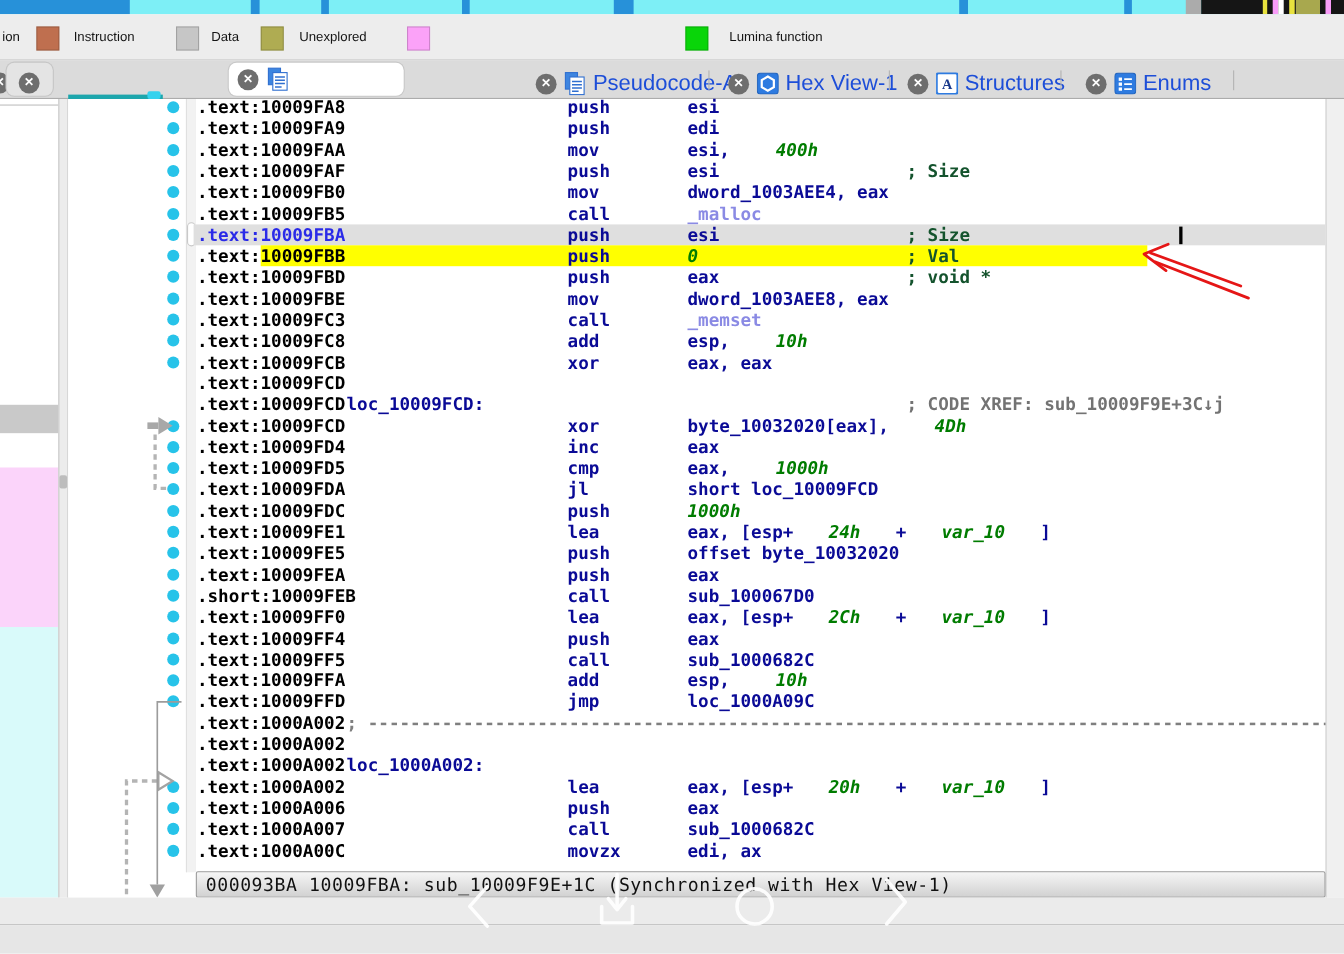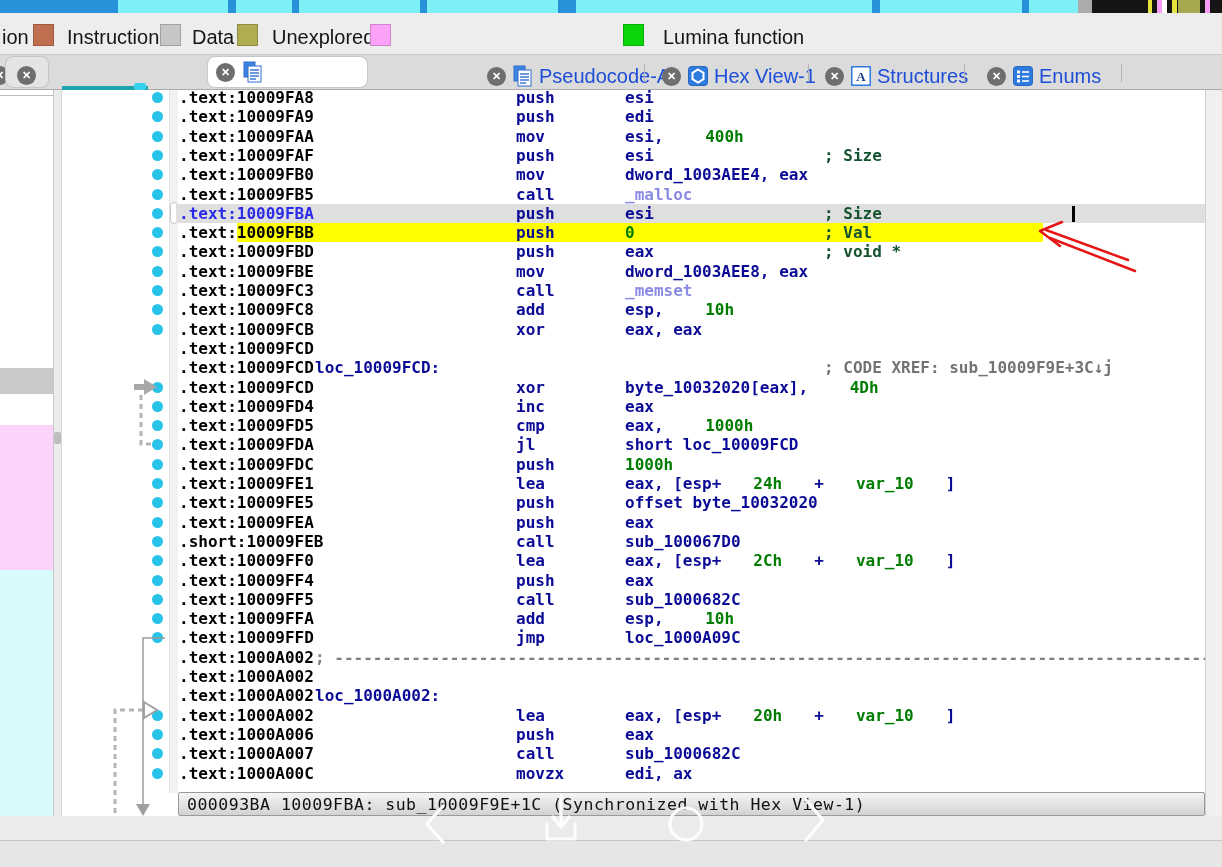--- a/index.html
+++ b/index.html
@@ -5,21 +5,21 @@
   html,body{margin:0;padding:0;overflow:hidden;background:#E7E7E7;}
   #page{position:relative;width:1222px;height:867px;background:#fff;overflow:hidden;
         font-family:"Liberation Sans",sans-serif;}
   .abs{position:absolute;}
   
   #navband{left:0;top:0;width:1222px;height:13px;background:#7DEFF6;overflow:hidden;}
   #navband .seg{position:absolute;top:0;height:13px;}
   
   #legend{left:0;top:13px;width:1222px;height:41px;background:#EDEDED;border-bottom:1px solid #C9C9C9;}
   .legend-chip{position:absolute;top:11px;width:21px;height:22px;border:1px solid rgba(0,0,0,.18);box-sizing:border-box;}
-  .legend-label{position:absolute;top:13px;font-size:20px;color:#151515;white-space:nowrap;}
+  .legend-label{position:absolute;top:13px;font-size:12px;color:#151515;white-space:nowrap;}
   
   #tabbar{left:0;top:55px;width:1222px;height:34px;background:#DBDBDB;border-bottom:1px solid #ACACAC;box-sizing:content-box;}
   #minitab{position:absolute;left:6px;top:2px;width:42px;height:30px;background:#E4E4E4;border-radius:7px;box-shadow:0 0 0 1px #C6C6C6;}
   #activetab{position:absolute;left:208px;top:2px;width:159px;height:30px;background:#fff;border-radius:7px;box-shadow:0 0 0 1px #C8C8C8;}
   .closebtn{position:absolute;width:19px;height:19px;border-radius:50%;background:#6E6E6E;color:#fff;
             font-size:11px;font-weight:bold;display:flex;align-items:center;justify-content:center;line-height:1;}
   .tab{position:absolute;top:10px;height:22px;display:flex;align-items:center;gap:6px;}
   .tab .closebtn{position:static;}
   .tab-label{font-size:20px;color:#1d4ed8;white-space:nowrap;}
   .tabsep{position:absolute;top:9px;width:1px;height:18px;background:#B2B2B2;}
@@ -37,21 +37,21 @@
   #tealstrip{left:62px;top:86px;width:86px;height:4px;background:#1CA6AC;}
   #tealchip{left:134px;top:83px;width:12px;height:7px;background:#36D2EE;border-radius:2px;}
   
   .rowbg-gray{left:176px;width:1029px;height:19px;background:#DFDFDF;}
   .rowbg-yellow{left:237px;width:806px;height:19px;background:#FFFF00;}
   .line{position:absolute;left:179px;width:1026px;height:20px;font:bold 16px "DejaVu Sans Mono",monospace;
         white-space:pre;overflow:hidden;}
   .line>span{position:absolute;top:0;}
   .at0{left:0;} .atlbl{left:136px;} .atm{left:337px;} .ato{left:414px;} .atc{left:645px;}
   .ato span{position:static;margin-left:32px;}
-  .tk-a{color:#000000;} .tk-A{color:#2A2AE8;} .tk-m{color:#0A0A96;} .tk-g{color:#007C00;}
+  .tk-a{color:#000000;} .tk-A{color:#2A2AE8;} .tk-m{color:#0A0A96;} .tk-g{color:#007C00;font-style:italic;}
   .tk-c{color:#14532d;} .tk-x{color:#737373;} .tk-e{color:#8A8AE4;} .tk-s{color:#7F7F7F;}
   .dot{position:absolute;left:152px;width:11px;height:11px;border-radius:50%;background:#27C3E9;}
   #caret{left:1072px;top:206px;width:3px;height:16px;background:#000;}
   
   #statusbar{left:178px;top:792px;width:1027px;height:24px;background:linear-gradient(#F5F5F5,#D2D2D2);
              border:1px solid #9A9A9A;border-radius:2px;box-sizing:border-box;display:flex;align-items:center;}
   #statusbar span{font:16.5px "DejaVu Sans Mono",monospace;color:#101010;padding-left:8px;white-space:nowrap;letter-spacing:.5px;}
   
   #bottom1{left:0;top:816px;width:1222px;height:24px;background:#EBEBEB;}
   #bottomline{left:0;top:840px;width:1222px;height:1px;background:#C6C6C6;}

